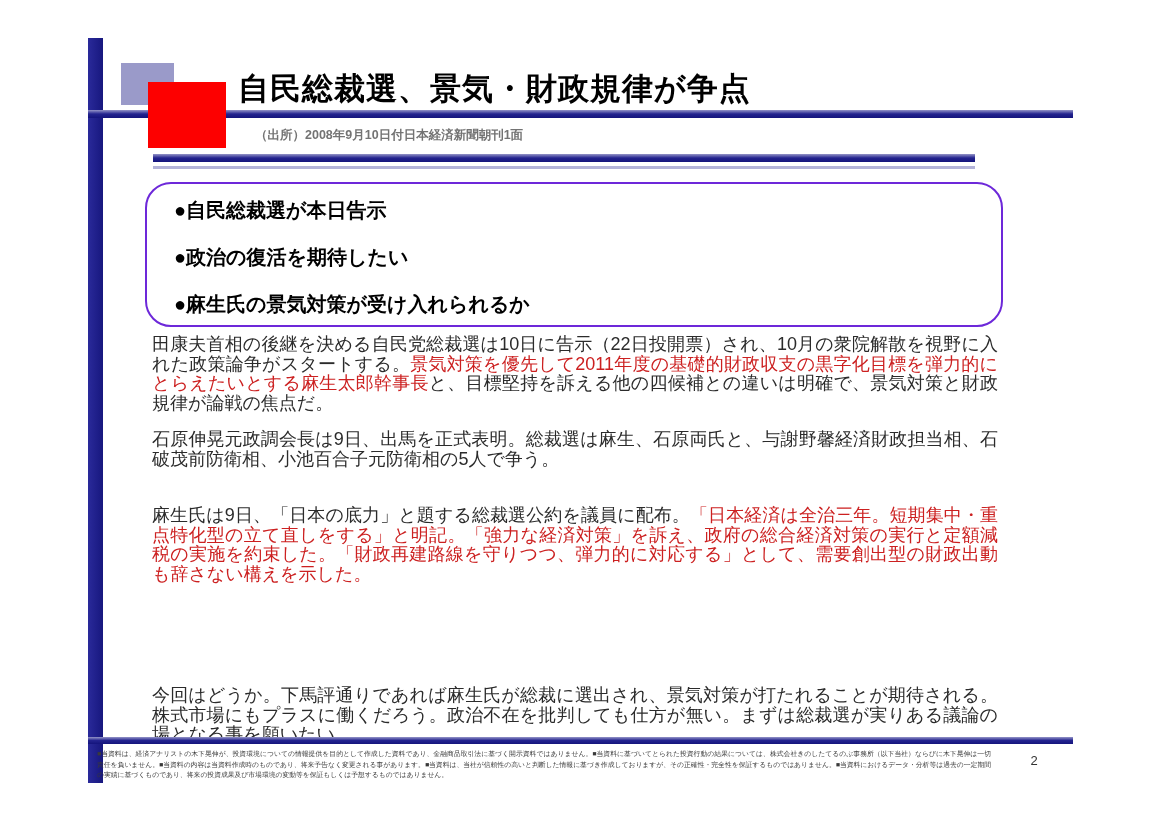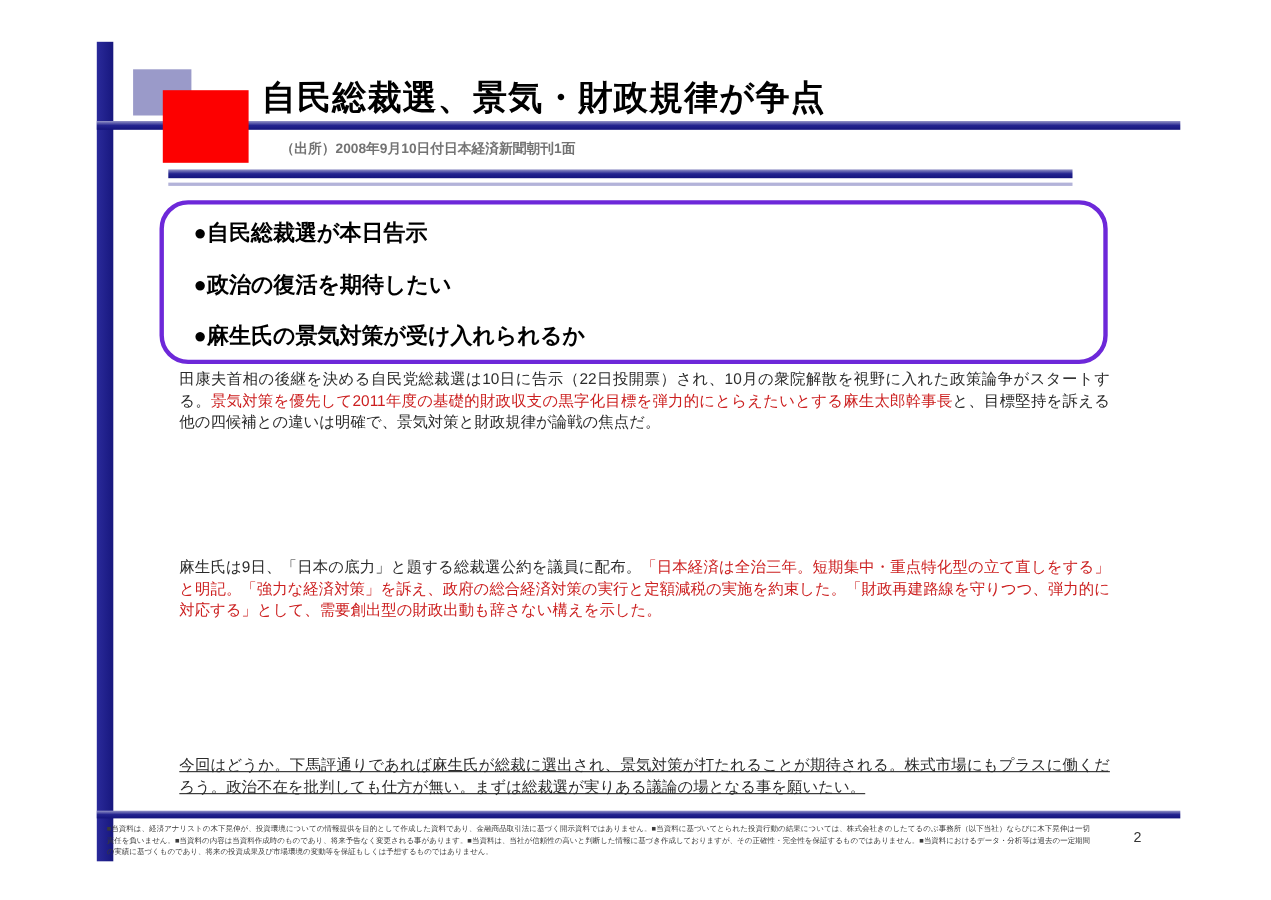--- a/index.html
+++ b/index.html
@@ -68,21 +68,21 @@
     color: #737373;
     white-space: nowrap;
     z-index: 5;
   }
 
   
   .highlight-box {
     position: absolute;
     left: 145px; top: 182px;
     width: 854px; height: 141px;
-    border: 4px solid #6d28d9;
+    border: 2px solid #6d28d9;
     border-radius: 26px;
     background: #fff;
     z-index: 2;
     box-sizing: content-box;
     padding-top: 0;
   }
   .highlight-box ul {
     list-style: none;
     margin: 0;
     padding: 15px 0 0 27px;
@@ -92,33 +92,33 @@
     font-weight: bold;
     color: #000;
     line-height: 23px;
     margin-bottom: 24px;
     white-space: nowrap;
   }
 
   
   .para {
     position: absolute;
-    left: 163px;
+    left: 152px;
     width: 846px;
-    font-size: 14px;
+    font-size: 18px;
     line-height: 19.5px;
     color: #2b2b2b;
     text-align: justify;
     z-index: 2;
   }
   .p1 { top: 335px; }
   .p2 { top: 430px; }
   .p3 { top: 506px; }
   .p4 { top: 596px; }
-  .p5 { top: 686px; text-decoration: underline; }
+  .p5 { top: 686px; }
   .red { color: #cc2020; }
 
   
   .disclaimer {
     position: absolute;
     left: 97px; top: 749px;
     width: 894px;
     font-size: 6.8px;
     line-height: 10.6px;
     color: #3a3a3a;
@@ -154,20 +154,21 @@
   <div class="highlight-box">
     <ul>
       <li>●自民総裁選が本日告示</li>
       <li>●政治の復活を期待したい</li>
       <li>●麻生氏の景気対策が受け入れられるか</li>
     </ul>
   </div>
 
   <div class="para p1"><span>田康夫首相の後継を決める自民党総裁選は10日に告示（22日投開票）され、10月の衆院解散を視野に入れた政策論争がスタートする。</span><span class="red">景気対策を優先して2011年度の基礎的財政収支の黒字化目標を弾力的にとらえたいとする麻生太郎幹事長</span><span>と、目標堅持を訴える他の四候補との違いは明確で、景気対策と財政規律が論戦の焦点だ。</span></div>
 
+  <div class="para p2"><span>石原伸晃元政調会長は9日、出馬を正式表明。総裁選は麻生、石原両氏と、与謝野馨経済財政担当相、石破茂前防衛相、小池百合子元防衛相の5人で争う。</span></div>
 
   <div class="para p3"><span>麻生氏は9日、「日本の底力」と題する総裁選公約を議員に配布。</span><span class="red">「日本経済は全治三年。短期集中・重点特化型の立て直しをする」と明記。「強力な経済対策」を訴え、政府の総合経済対策の実行と定額減税の実施を約束した。「財政再建路線を守りつつ、弾力的に対応する」として、需要創出型の財政出動も辞さない構えを示した。</span></div>
 
 
   <div class="para p5"><span>今回はどうか。下馬評通りであれば麻生氏が総裁に選出され、景気対策が打たれることが期待される。株式市場にもプラスに働くだろう。政治不在を批判しても仕方が無い。まずは総裁選が実りある議論の場となる事を願いたい。</span></div>
 
   <div class="hbar hbar4"></div>
 
   <div class="disclaimer">■当資料は、経済アナリストの木下晃伸が、投資環境についての情報提供を目的として作成した資料であり、金融商品取引法に基づく開示資料ではありません。■当資料に基づいてとられた投資行動の結果については、株式会社きのしたてるのぶ事務所（以下当社）ならびに木下晃伸は一切責任を負いません。■当資料の内容は当資料作成時のものであり、将来予告なく変更される事があります。■当資料は、当社が信頼性の高いと判断した情報に基づき作成しておりますが、その正確性・完全性を保証するものではありません。■当資料におけるデータ・分析等は過去の一定期間の実績に基づくものであり、将来の投資成果及び市場環境の変動等を保証もしくは予想するものではありません。</div>
   <div class="page-number">2</div>

